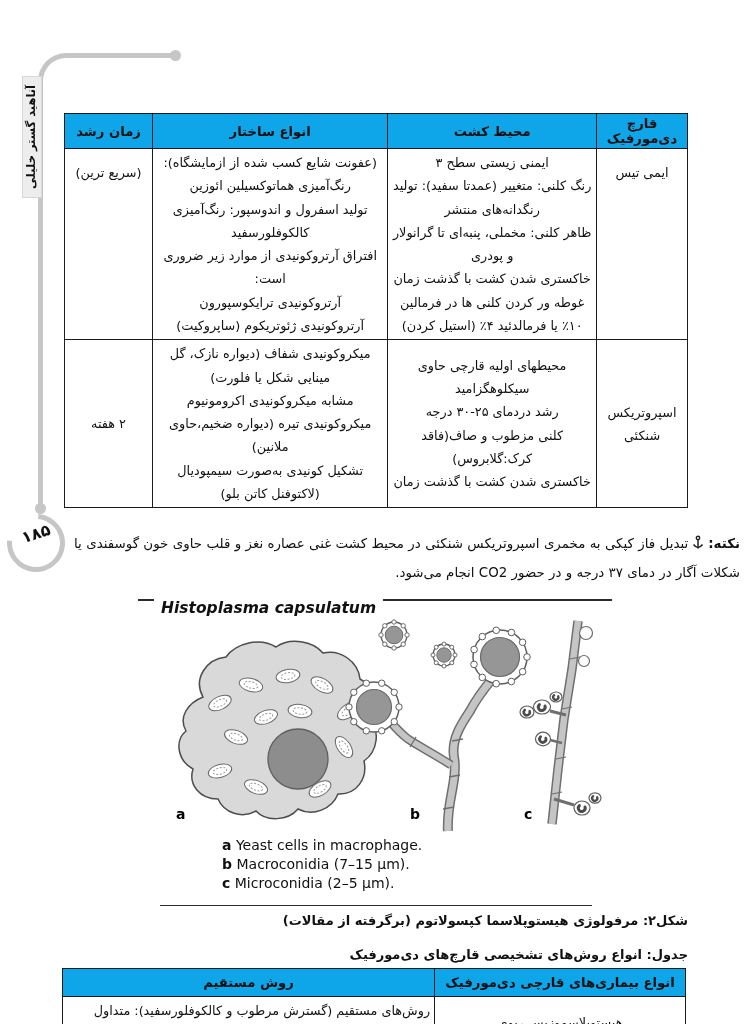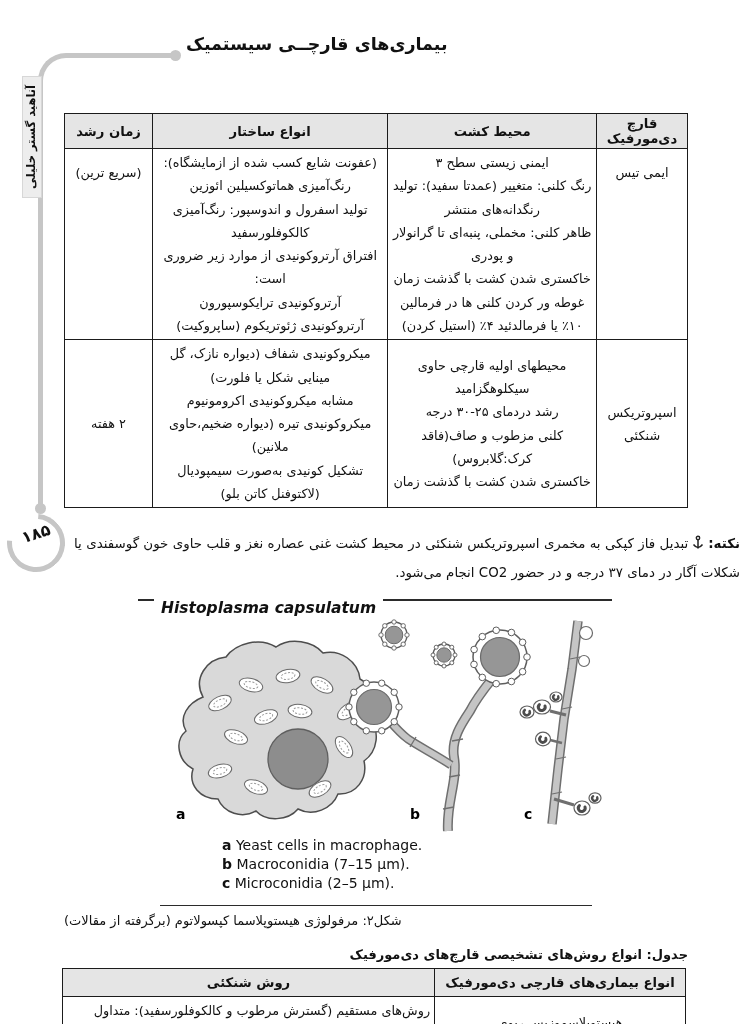--- a/index.html
+++ b/index.html
@@ -20,21 +20,21 @@
               transform-origin:0 0;transform:rotate(-90deg);
               background:#ededed;border:1px solid #d7d7d7;
               font-weight:bold;font-size:11.5px;text-align:center;line-height:16px;direction:rtl;}
   
   .page-title{position:absolute;left:186px;top:34px;font-size:17.5px;font-weight:bold;direction:rtl;}
   
   .content{position:absolute;left:64px;top:0;width:624px;}
   
   table{border-collapse:collapse;width:100%;table-layout:fixed;direction:rtl;border:1.5px solid #1b1b1b;}
   th,td{border:1px solid #1b1b1b;font-size:12.8px;text-align:center;vertical-align:middle;padding:2px 4px;}
-  thead th{background:#e5e5e5;font-weight:bold;font-size:13.2px;height:23px;}
+  thead th{background:#0ea5e9;font-weight:bold;font-size:13.2px;height:23px;}
   .t1{margin-top:113px;}
   .t1 .lines div{line-height:1.82;}
   .row1{height:190px;}
   .row2{height:140px;}
   .cell-top{vertical-align:top;padding-top:16px;}
   .t2{margin:6px -2px 0 -2px;}
   .t2 .lines div{line-height:1.8;text-align:right;}
   .t2 td{height:46px;}
   
   .note{margin:23px -52px 0 10px;direction:rtl;text-align:justify;
@@ -42,37 +42,36 @@
   .note b{font-weight:bold;}
   .note-pin{display:inline-block;vertical-align:-3px;margin:0 4px;}
   
   .fig-title{display:flex;align-items:flex-start;direction:ltr;margin:12px 76px 0 74px;gap:7px;}
   .fig-title .dash{width:16px;height:0;border-top:2px solid #2b2b2b;}
   .fig-title .name{font-style:italic;font-weight:bold;font-size:15.5px;white-space:nowrap;}
   .fig-title .longline{flex:1;height:0;border-top:2px solid #2b2b2b;}
   .fig-art{display:block;margin:2px 0 0 84px;}
   .fig-legend{margin:2px 0 12px 158px;font-size:14px;line-height:1.38;direction:ltr;}
   .fig-rule{margin:9px 96px 0 96px;border-top:1.5px solid #2b2b2b;}
-  .fig-caption{margin-top:7px;text-align:left;font-weight:normal;font-size:13px;direction:rtl;}
+  .fig-caption{margin-top:7px;text-align:right;font-weight:bold;font-size:13px;direction:rtl;}
   .t2-title{margin-top:19px;text-align:right;font-weight:bold;font-size:13px;direction:rtl;}
 </style>
 </head>
 <body>
 
 <div class="page">
 
   <div class="rail-corner"></div>
   <div class="rail-vline"></div>
   <div class="rail-dot-start"></div>
   <div class="rail-dot-end"></div>
   <div class="page-badge"></div>
   <div class="page-number">۱۸۵</div>
   <div class="side-label">آناهید گستر خلیلی</div>
 
-  <div class="page-title">بیماری‌های قارچــی سیستمیک</div>
 
   <div class="content">
 
     <table class="t1">
       <thead>
         <tr>
           <th style="width:14%">قارچ دی‌مورفیک</th>
           <th style="width:34%">محیط کشت</th>
           <th style="width:38.5%">انواع ساختار</th>
           <th style="width:13.5%">زمان رشد</th>
@@ -317,21 +316,21 @@
     </div>
 
     <div class="fig-rule"></div>
     <div class="fig-caption">شکل۲: مرفولوژی هیستوپلاسما کپسولاتوم (برگرفته از مقالات)</div>
 
     <div class="t2-title">جدول: انواع روش‌های تشخیصی قارچ‌های دی‌مورفیک</div>
     <table class="t2">
       <thead>
         <tr>
           <th style="width:40%">انواع بیماری‌های قارچی دی‌مورفیک</th>
-          <th style="width:60%">روش شنکئی</th>
+          <th style="width:60%">روش مستقیم</th>
         </tr>
       </thead>
       <tbody>
         <tr>
           <td>هیستوپلاسموزیس ریوی</td>
           <td class="lines">
               <div>روش‌های مستقیم (گسترش مرطوب و کالکوفلورسفید): متداول</div>
               <div>روش مولکولی (PNH assay): تشخیص نهایی و تایید تشخیص</div>
             </td>
         </tr>

